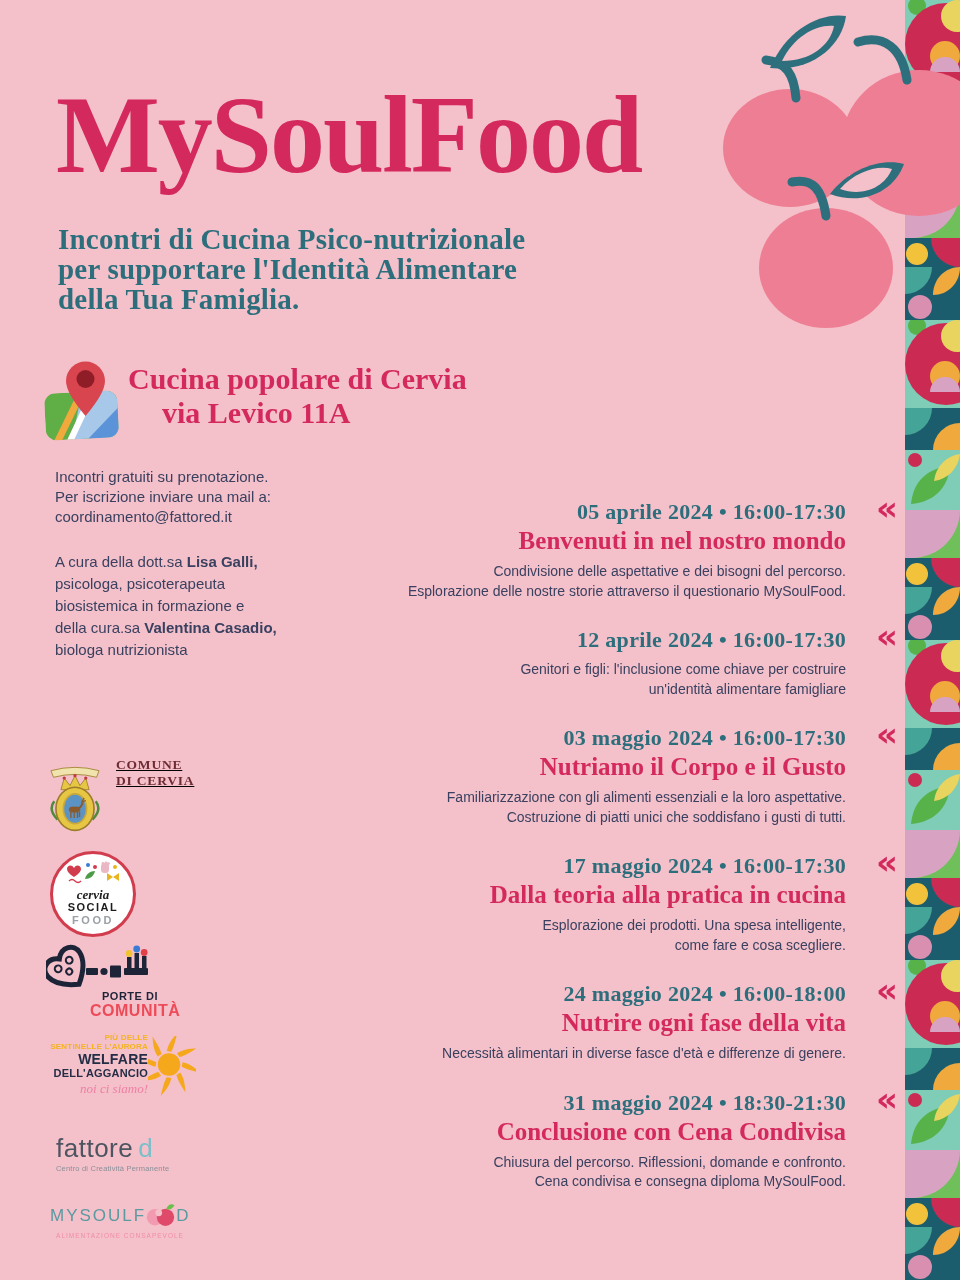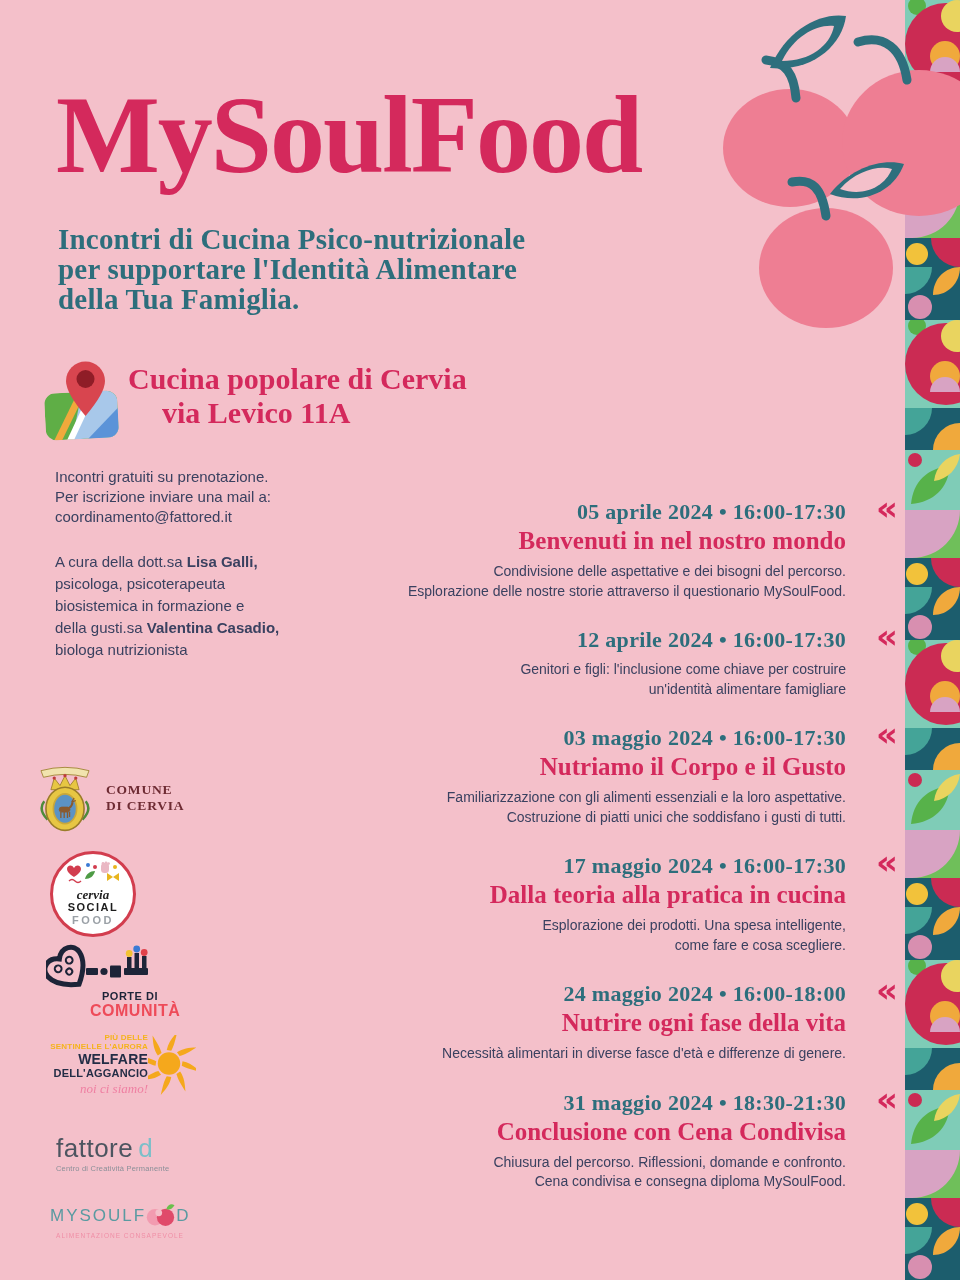--- a/index.html
+++ b/index.html
@@ -53,41 +53,41 @@
     font-size:25px;line-height:29px;color:#d4295c;margin-top:1px;
   }
   .e-desc{font-size:14px;line-height:19.5px;color:#3a4160;margin-top:7px;}
   .guillemet{
     position:absolute;right:-52px;top:-8px;
     font-size:34px;font-weight:700;color:#d4295c;line-height:1;
     font-family:"DejaVu Sans",sans-serif;
   }
 
   
-  .logo-comune{position:absolute;left:36px;top:757px;display:flex;align-items:center;}
+  .logo-comune{position:absolute;left:46px;top:757px;display:flex;text-decoration:underline;}
   .comune-text{
     margin-left:12px;font-family:"Liberation Serif","DejaVu Serif",serif;
     font-weight:700;font-size:13.5px;line-height:16px;letter-spacing:0.8px;color:#6e2b33;
   }
 
   .logo-social{position:absolute;left:50px;top:851px;}
   .sc{
     width:86px;height:86px;border:3px solid #d23d4e;border-radius:50%;background:#fff;
     display:flex;flex-direction:column;align-items:center;justify-content:center;box-sizing:border-box;
   }
   .sc-script{font-family:"Liberation Serif",serif;font-style:italic;font-weight:700;font-size:13px;color:#222;line-height:1;margin-top:1px;}
   .sc-social{font-size:11px;font-weight:800;letter-spacing:1.5px;color:#1c1c1c;line-height:1.25;}
   .sc-food{font-size:11px;font-weight:700;letter-spacing:2.5px;color:#9aa0a6;line-height:1.05;}
 
   .logo-porte{position:absolute;left:46px;top:944px;}
   .porte-text{margin-left:44px;margin-top:-2px;line-height:1.1;}
   .porte-l1{font-size:11px;font-weight:700;letter-spacing:0.5px;color:#1d2438;padding-left:12px;}
   .porte-l2{font-size:16px;font-weight:800;letter-spacing:0.5px;color:#ee4b59;}
 
-  .logo-welfare{position:absolute;left:48px;top:1033px;display:flex;align-items:center;}
+  .logo-welfare{position:absolute;left:48px;top:1033px;display:flex;align-items:flex-end;}
   .w-text{width:100px;text-align:right;}
   .w-y{font-size:8px;font-weight:800;color:#f5b31c;line-height:9px;letter-spacing:0.2px;}
   .w-big{font-size:14px;font-weight:800;color:#232d46;line-height:15px;margin-top:1px;letter-spacing:0.2px;}
   .w-mid{font-size:11px;font-weight:800;color:#232d46;line-height:12px;letter-spacing:0.2px;}
   .w-script{font-family:"Liberation Serif",serif;font-style:italic;font-size:13px;color:#ef7fa2;line-height:15px;margin-top:2px;}
 
   .logo-fattored{position:absolute;left:56px;top:1134px;}
   .fd-row{font-size:26px;line-height:28px;letter-spacing:0.5px;color:#4d5560;}
   .fd-d{color:#7bbfc9;margin-left:5px;}
   .fd-tag{font-size:7.5px;color:#8a8f98;margin-top:2px;letter-spacing:0.2px;}
@@ -180,21 +180,21 @@
   <div class="intro">
     <div>Incontri gratuiti su prenotazione.</div>
     <div>Per iscrizione inviare una mail a:</div>
     <div>coordinamento@fattored.it</div>
   </div>
 
   <div class="curators">
     <div><span>A cura della dott.sa </span><b>Lisa Galli,</b></div>
     <div>psicologa, psicoterapeuta</div>
     <div>biosistemica in formazione e</div>
-    <div><span>della gusti.sa </span><b>Valentina Casadio,</b></div>
+    <div><span>della cura.sa </span><b>Valentina Casadio,</b></div>
     <div>biologa nutrizionista</div>
   </div>
 
   <div class="events">
 
     <div class="event">
       <span class="guillemet">«</span>
       <div class="e-date">05 aprile 2024 • 16:00-17:30</div>
       <div class="e-title">Benvenuti in nel nostro mondo</div>
       <div class="e-desc">

